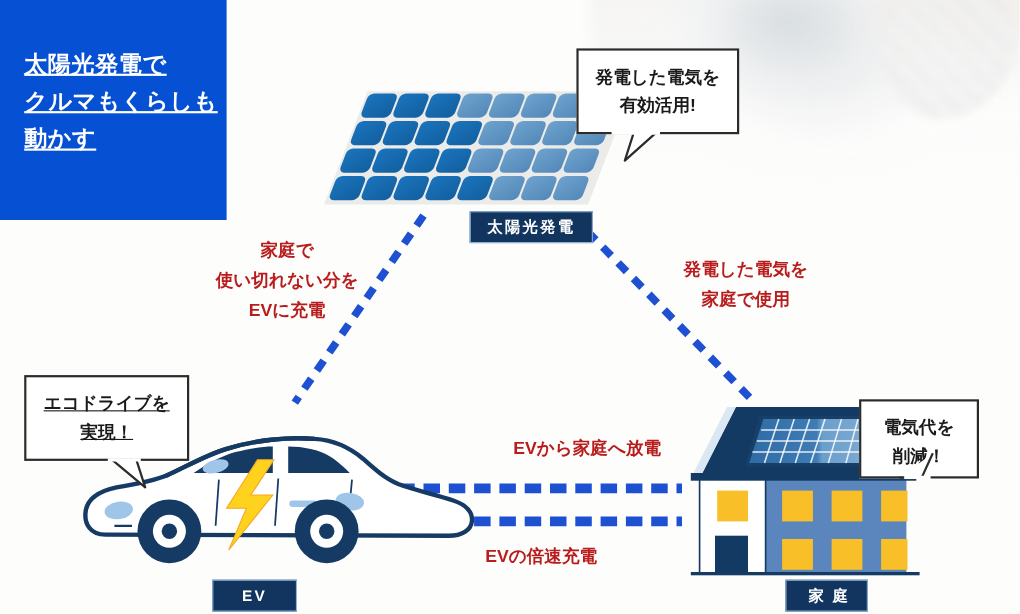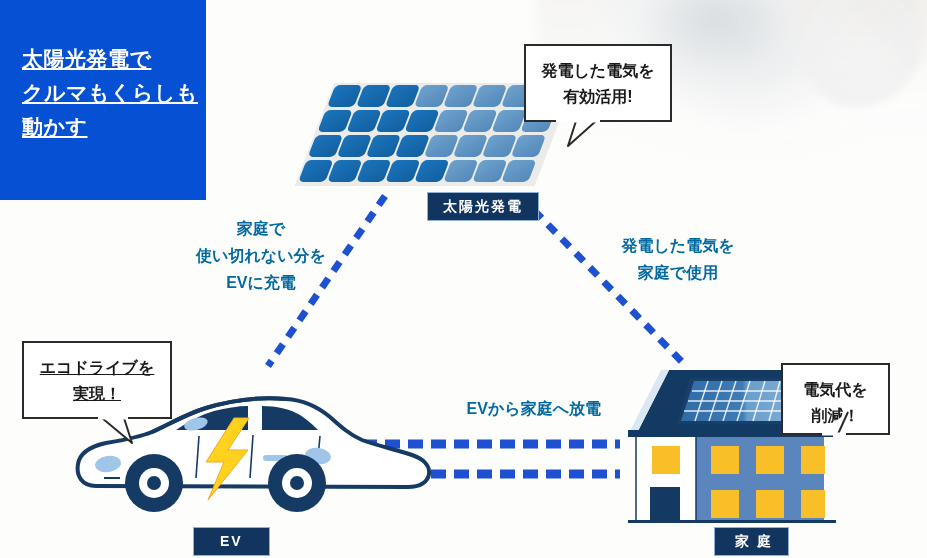--- a/index.html
+++ b/index.html
@@ -97,21 +97,21 @@
     line-height: 26px;
     text-align: center;
     padding: 12px 14px;
     white-space: pre-line;
     box-sizing: border-box;
   }
 
   
   .arrow-label {
     position: absolute;
-    color: #0369a1;
+    color: #b91c1c;
     font-size: 16px;
     font-weight: 700;
     line-height: 27px;
     text-align: center;
     white-space: pre-line;
   }
 
   .svg-layer {
     position: absolute;
     left: 0;
@@ -313,14 +313,15 @@
 
   <div class="arrow-label" style="left:171px; top:215px; width:180px;">家庭で
 使い切れない分を
 EVに充電</div>
 
   <div class="arrow-label" style="left:598px; top:232px; width:160px;">発電した電気を
 家庭で使用</div>
 
   <div class="arrow-label" style="left:383px; top:395px; width:218px;text-align:right;">EVから家庭へ放電</div>
 
+  <div class="arrow-label" style="left:383px; top:493px; width:218px;">EVの倍速充電</div>
 
 </div>
 
 </body></html>

